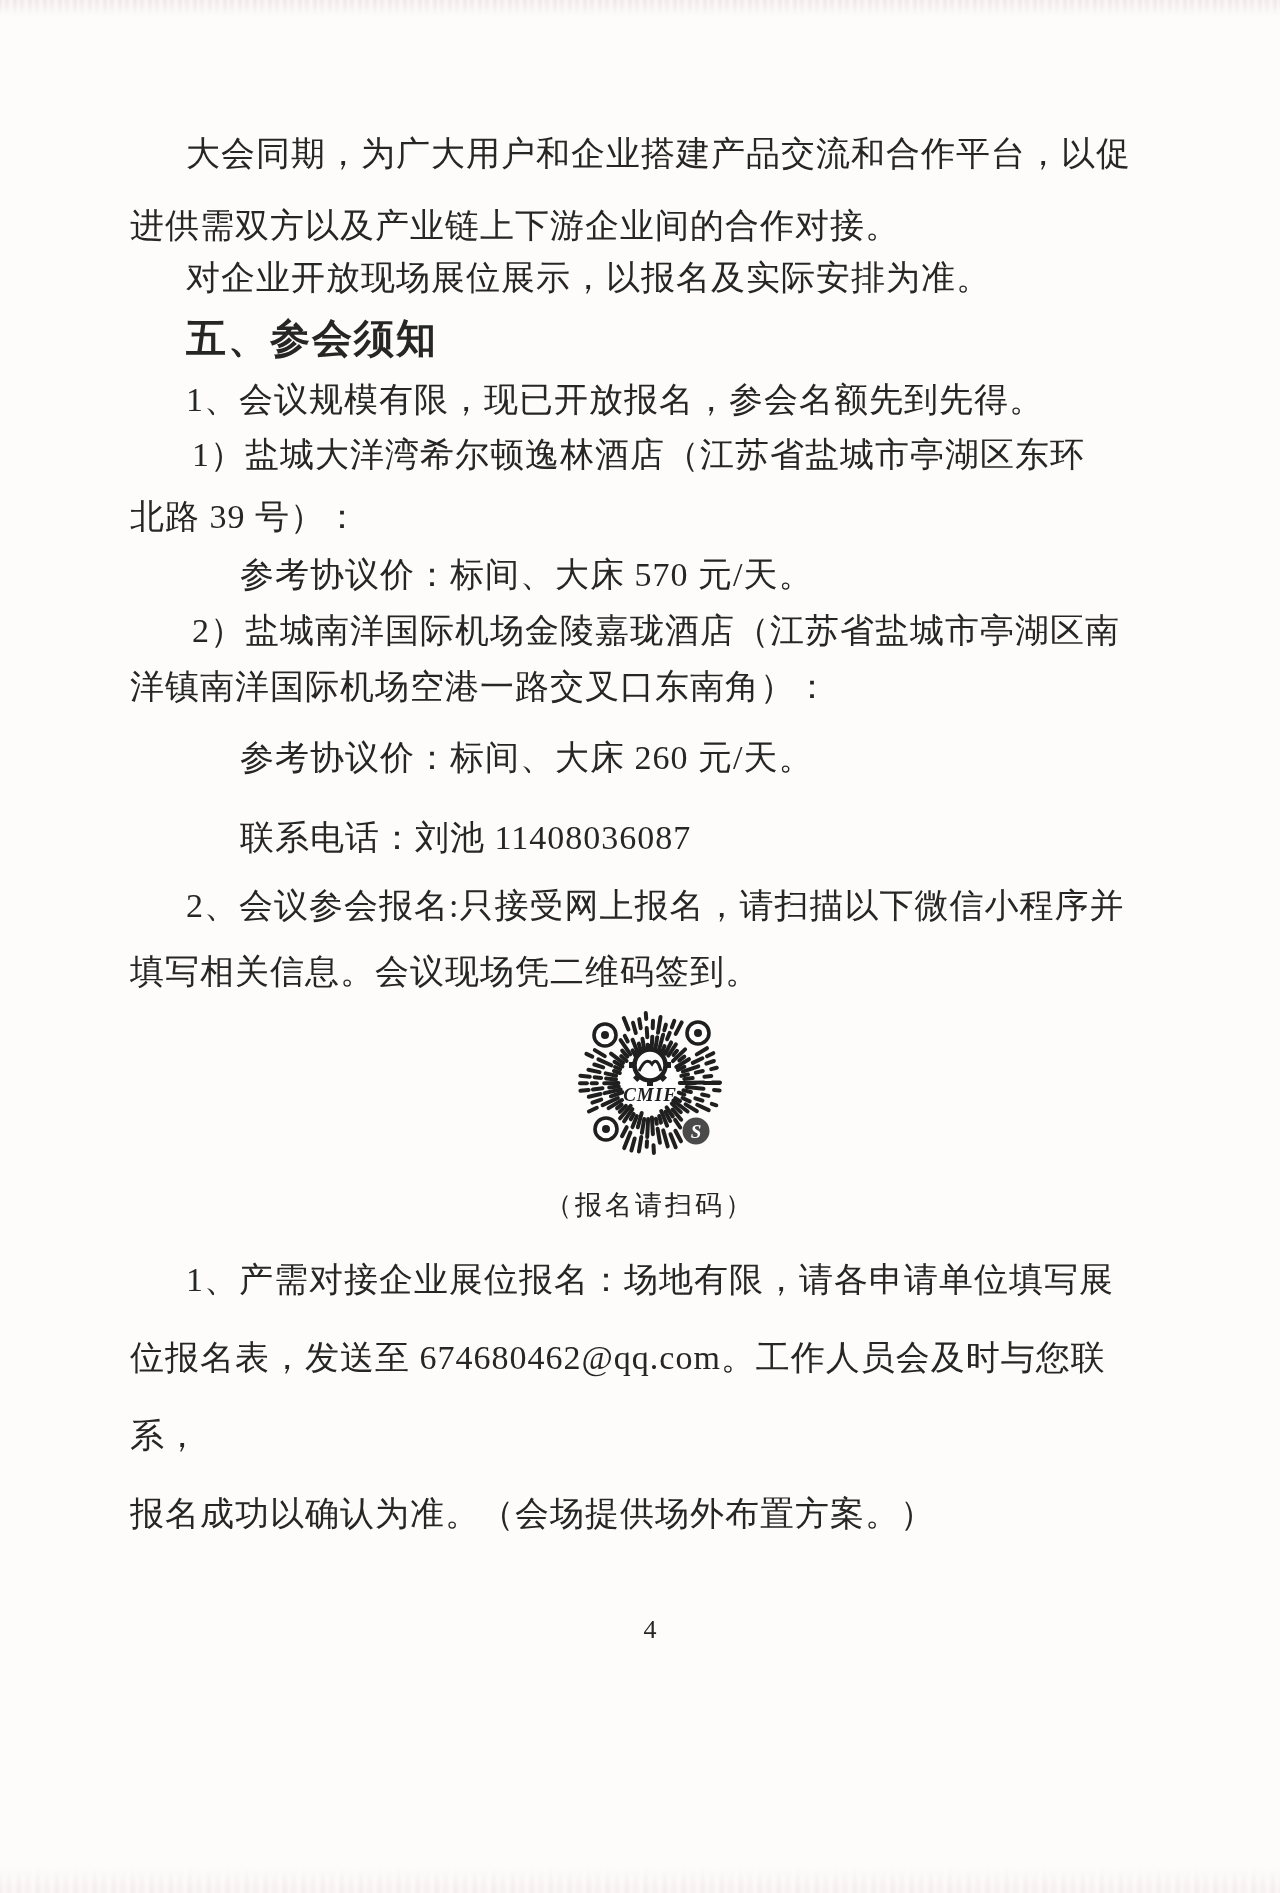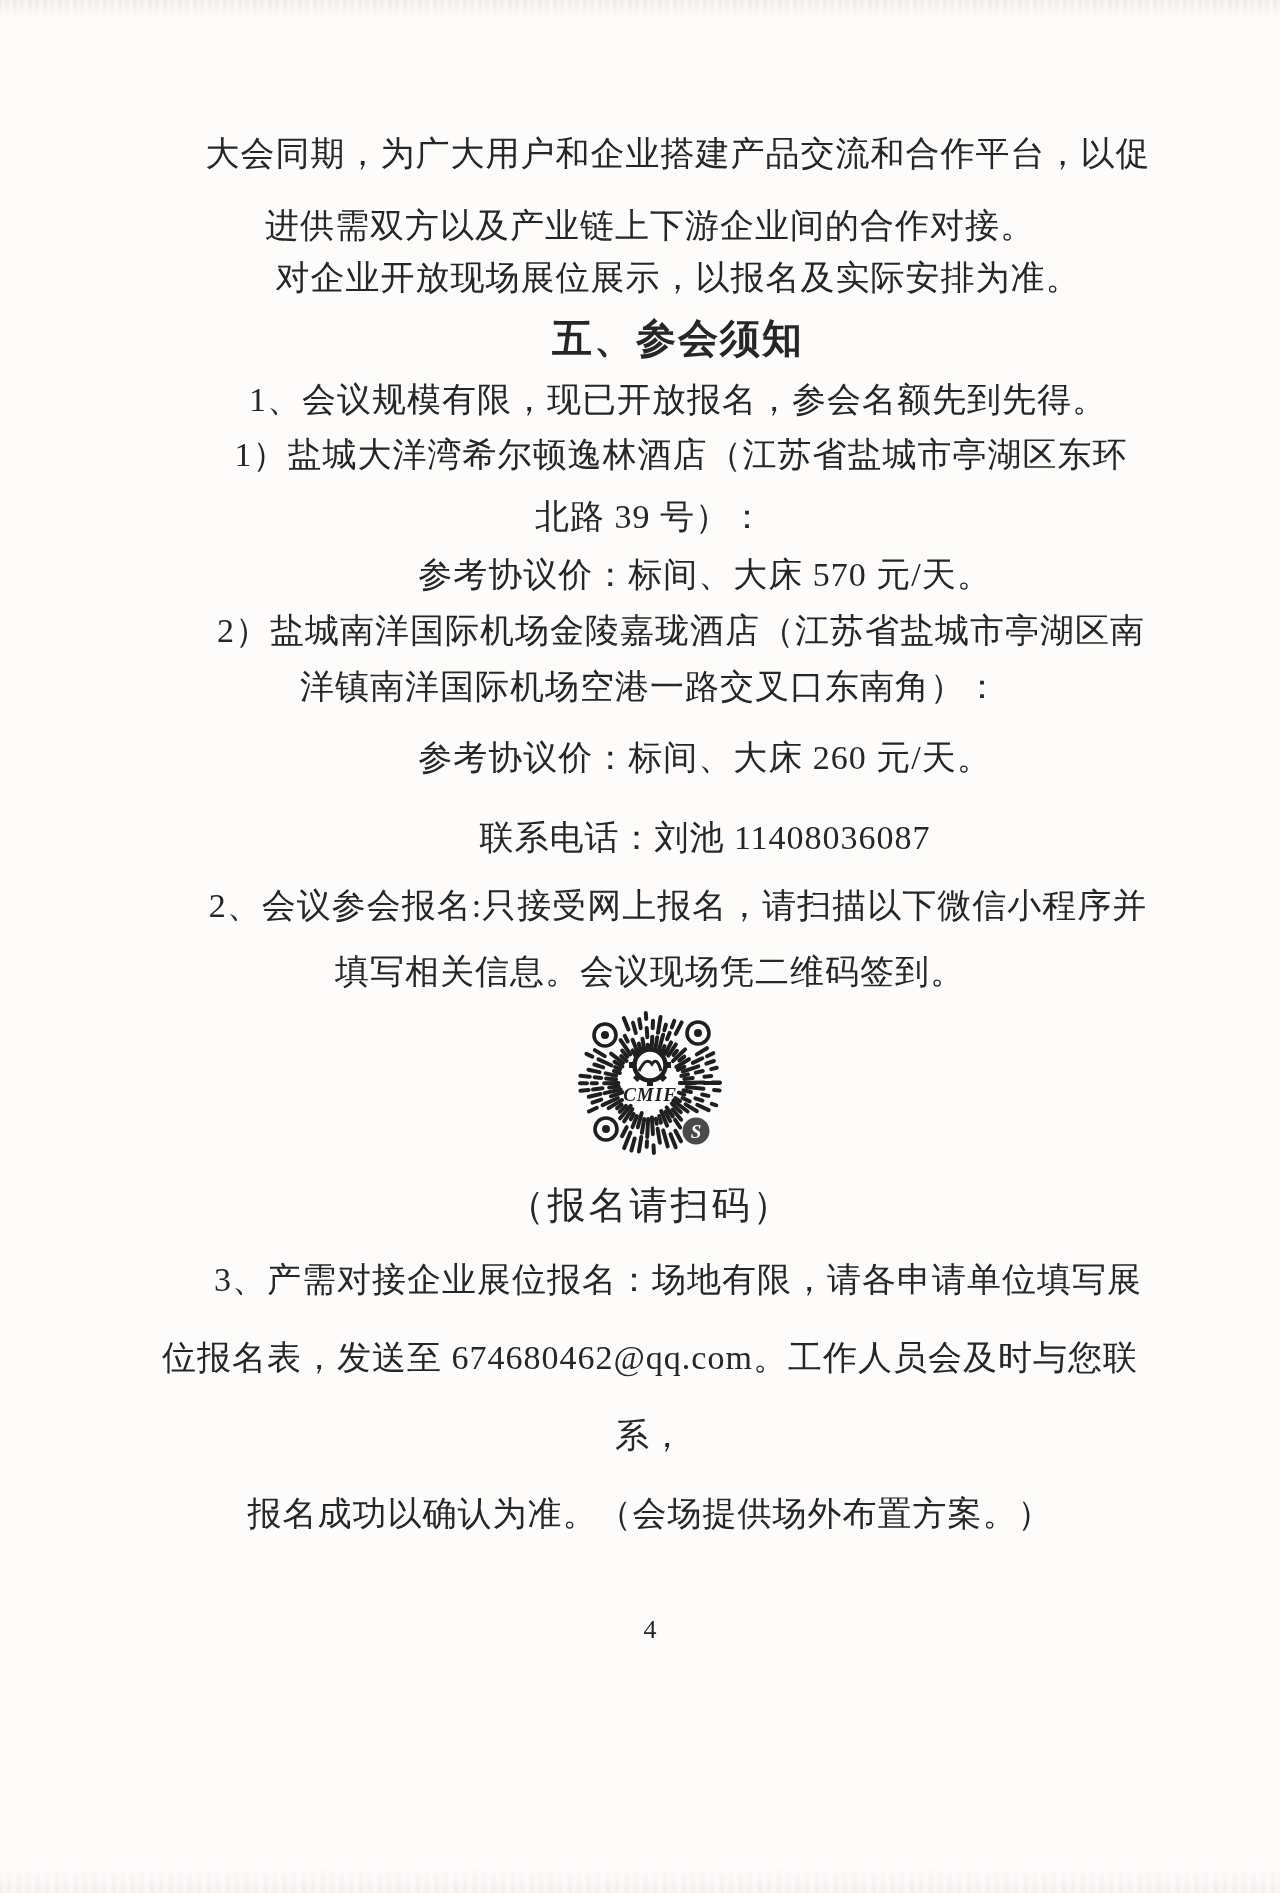--- a/index.html
+++ b/index.html
@@ -17,21 +17,20 @@
   .scan-band.bottom{
     bottom:0;height:26px;opacity:.4;
     background:repeating-linear-gradient(90deg,#ecdadd 0px,#f9f2f2 4px,#eedfe1 9px,#fbf6f6 14px,#e9d8db 19px);
     -webkit-mask-image:linear-gradient(to top,#000 25%,transparent);
             mask-image:linear-gradient(to top,#000 25%,transparent);
   }
   .content{position:absolute;left:130px;right:110px;top:0;}
   .para{
     margin:0;font-size:34px;line-height:60px;letter-spacing:1px;
     white-space:pre-line;
-    text-align:center;
   }
   .indent-std{text-indent:56px;}
   .indent-hotel{text-indent:62px;}
   .indent-sub{text-indent:110px;}
   .heading{
     font-weight:700;
     font-family:"Liberation Sans","DejaVu Sans",sans-serif;
     font-size:40px;letter-spacing:2px;
   }
   .p1{margin-top:118px;line-height:72px;}
@@ -43,21 +42,21 @@
   .h1price{margin-top:-3px;}
   .h1tel{margin-top:-3px;}
   .hotel2{margin-top:-2px;line-height:56px;}
   .h2price{margin-top:13px;}
   .h2tel{margin-top:20px;}
   .h6{margin-top:18px;}
   .i6-1{margin-top:-3px;}
   .i6-2{margin-top:5px;line-height:66px;}
   .qr-wrap{margin-top:0;text-align:center;}
   .qr-wrap svg{display:block;margin:0 auto;}
-  .qr-caption{margin-top:8px;font-size:38px;line-height:44px;letter-spacing:3px;text-align:center;}
+  .qr-caption{margin-top:8px;font-size:27px;line-height:44px;letter-spacing:3px;text-align:center;}
   .i6-3{margin-top:14px;line-height:78px;}
   .pageno{margin-top:62px;text-align:center;font-size:26px;line-height:30px;letter-spacing:0;}
   #qr-rays line{stroke:#1f1f1f;stroke-width:4;stroke-linecap:round;}
   .qr-eye-ring{fill:#ffffff;stroke:#1f1f1f;stroke-width:3.6;}
   .qr-eye-dot{fill:#1f1f1f;}
   .gear-line{stroke:#1f1f1f;stroke-width:6;}
   .gear-ring{fill:#ffffff;stroke:#1f1f1f;stroke-width:4.5;}
   .gear-curve{fill:none;stroke:#1f1f1f;stroke-width:3;}
   .qr-logo-text{font-family:"Liberation Serif","DejaVu Serif",serif;font-style:italic;font-weight:bold;fill:#1f1f1f;}
   .qr-badge-circle{fill:#4a4a4a;}
@@ -234,21 +233,21 @@
         </g>
 
         <g transform="translate(131,126)">
           <circle class="qr-badge-circle" r="13.5"></circle>
           <text class="qr-badge-text" y="6.5" font-size="19" text-anchor="middle">S</text>
         </g>
       </svg>
       <div class="qr-caption">（报名请扫码）</div>
     </div>
 
-    <p class="para indent-std i6-3">3、产需对接企业展位报名：场地有限，请各申请单位填写展
+    <p class="para indent-std i6-3">1、产需对接企业展位报名：场地有限，请各申请单位填写展
 位报名表，发送至 674680462@qq.com。工作人员会及时与您联系，
 报名成功以确认为准。（会场提供场外布置方案。）</p>
 
     <div class="para pageno">4</div>
   </div>
 
   <div class="scan-band bottom"></div>
 </div>
 
 </body></html>

